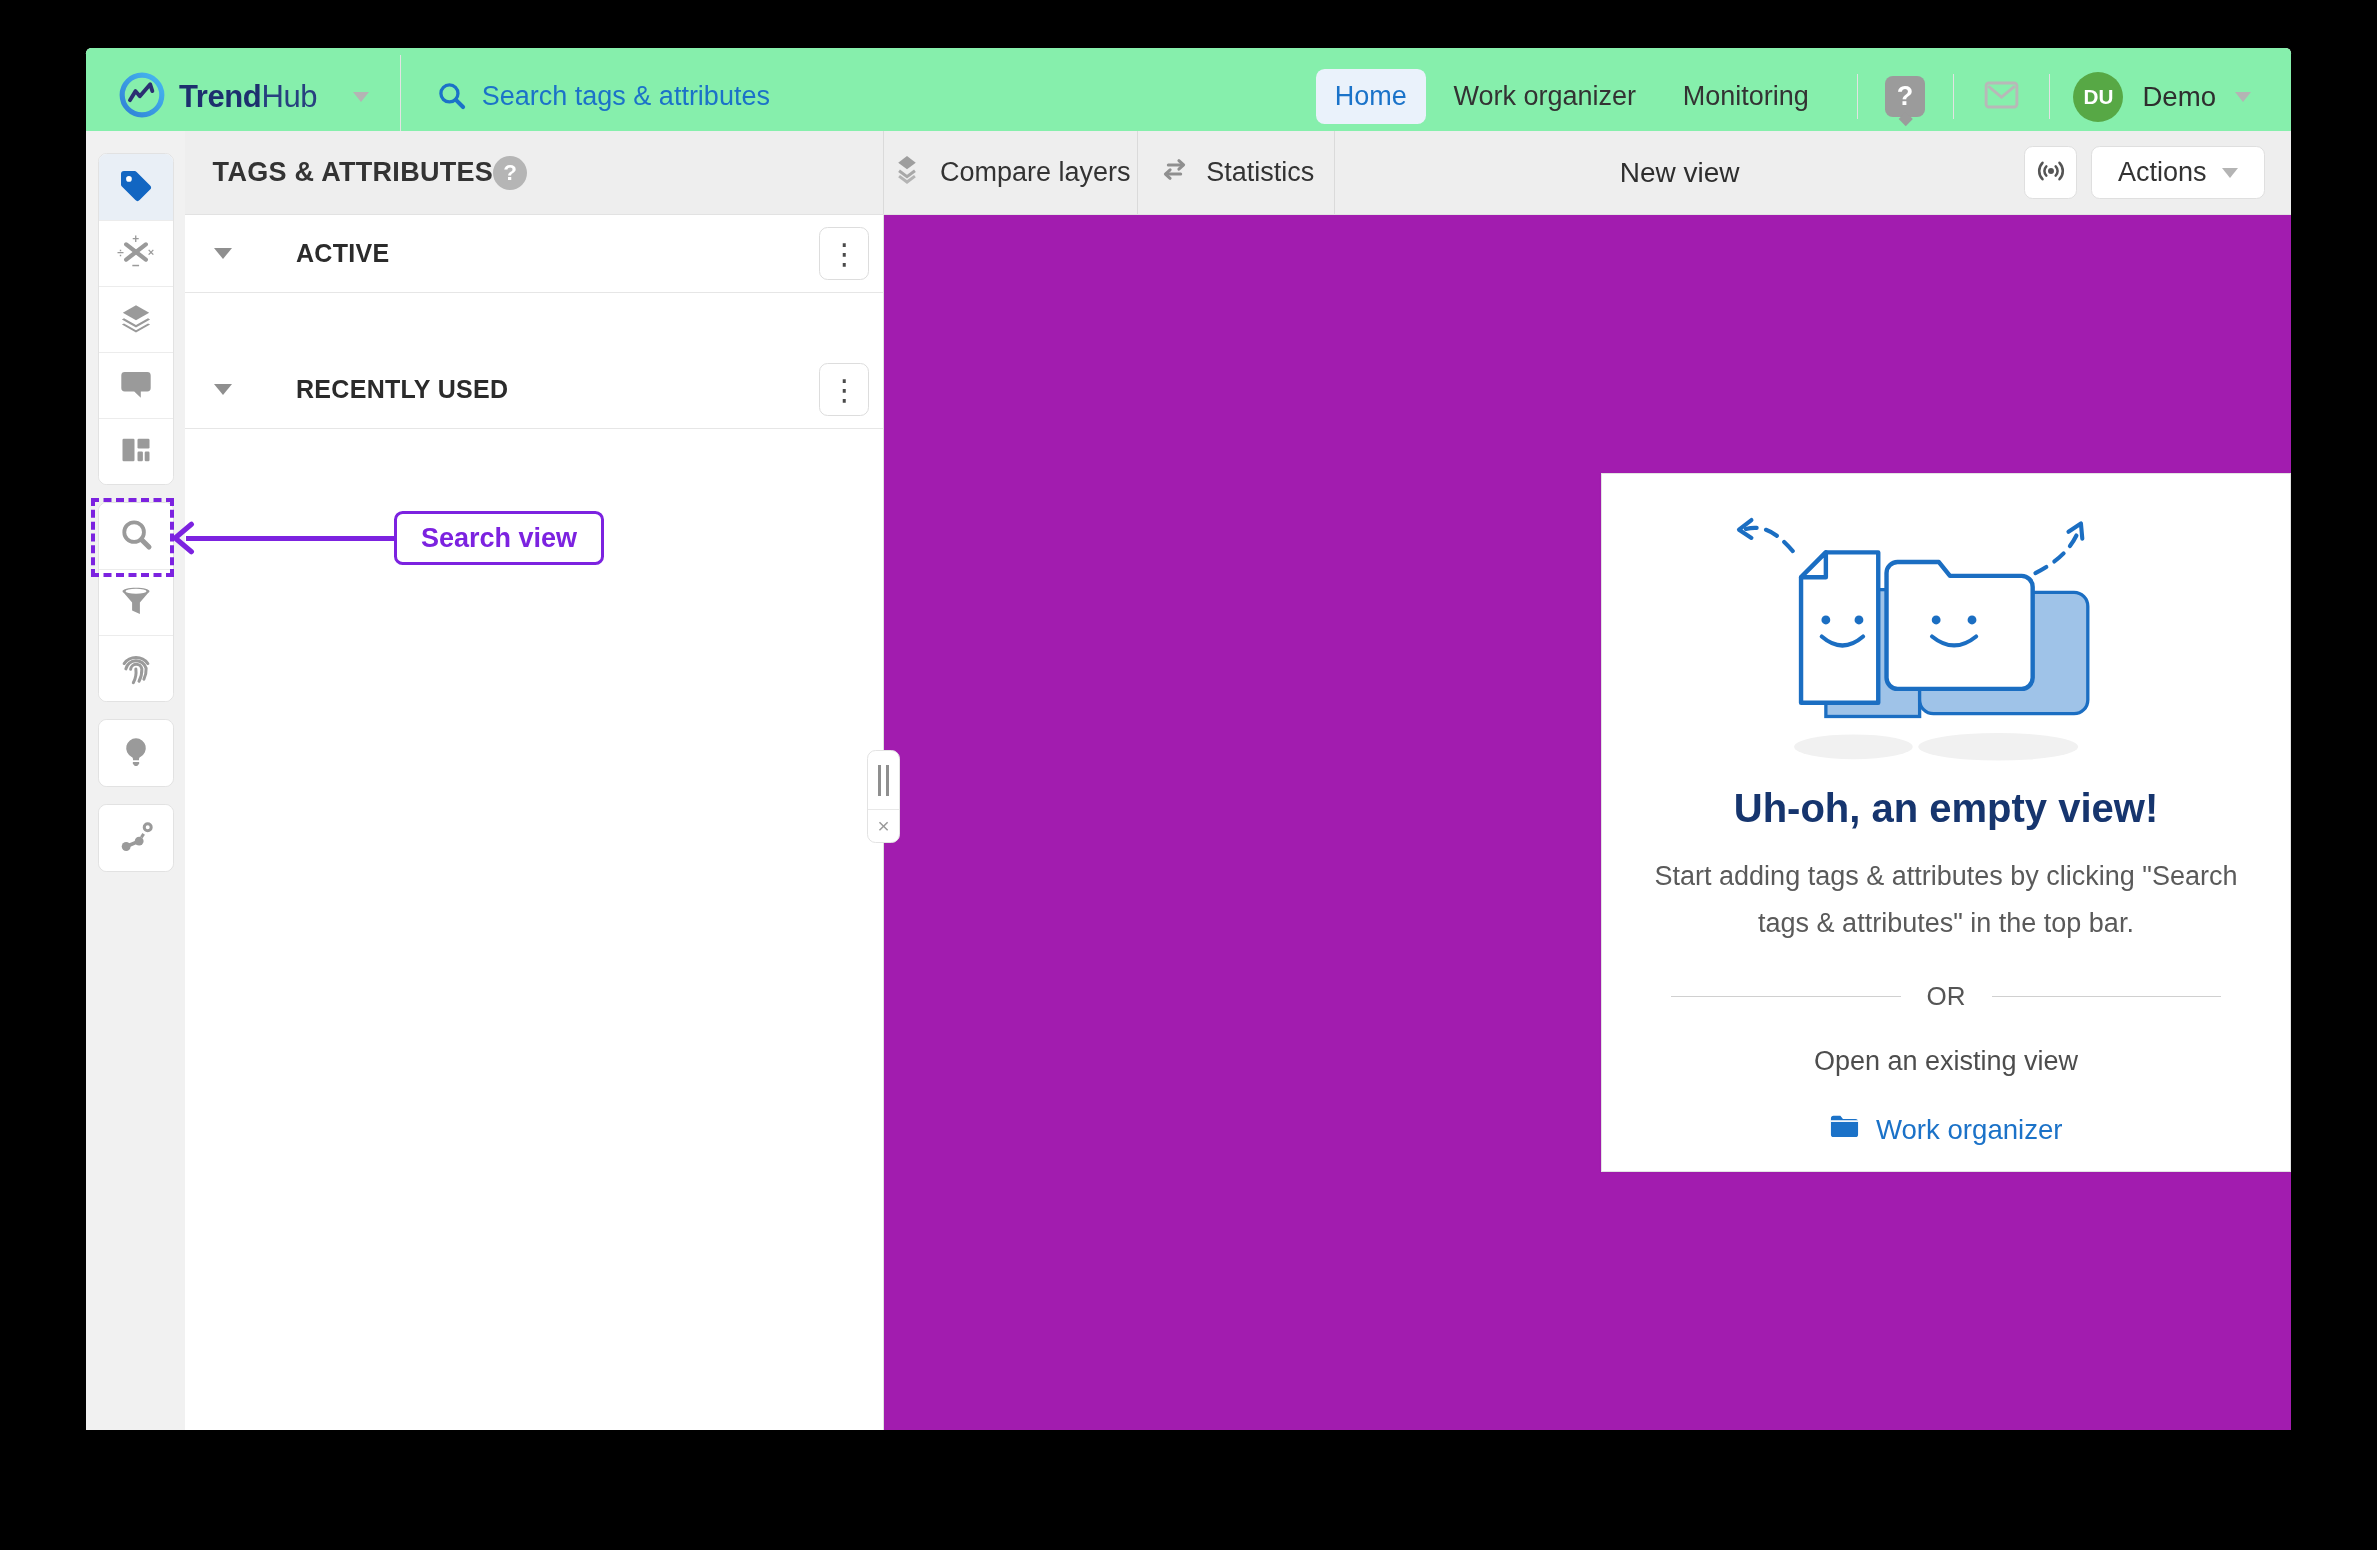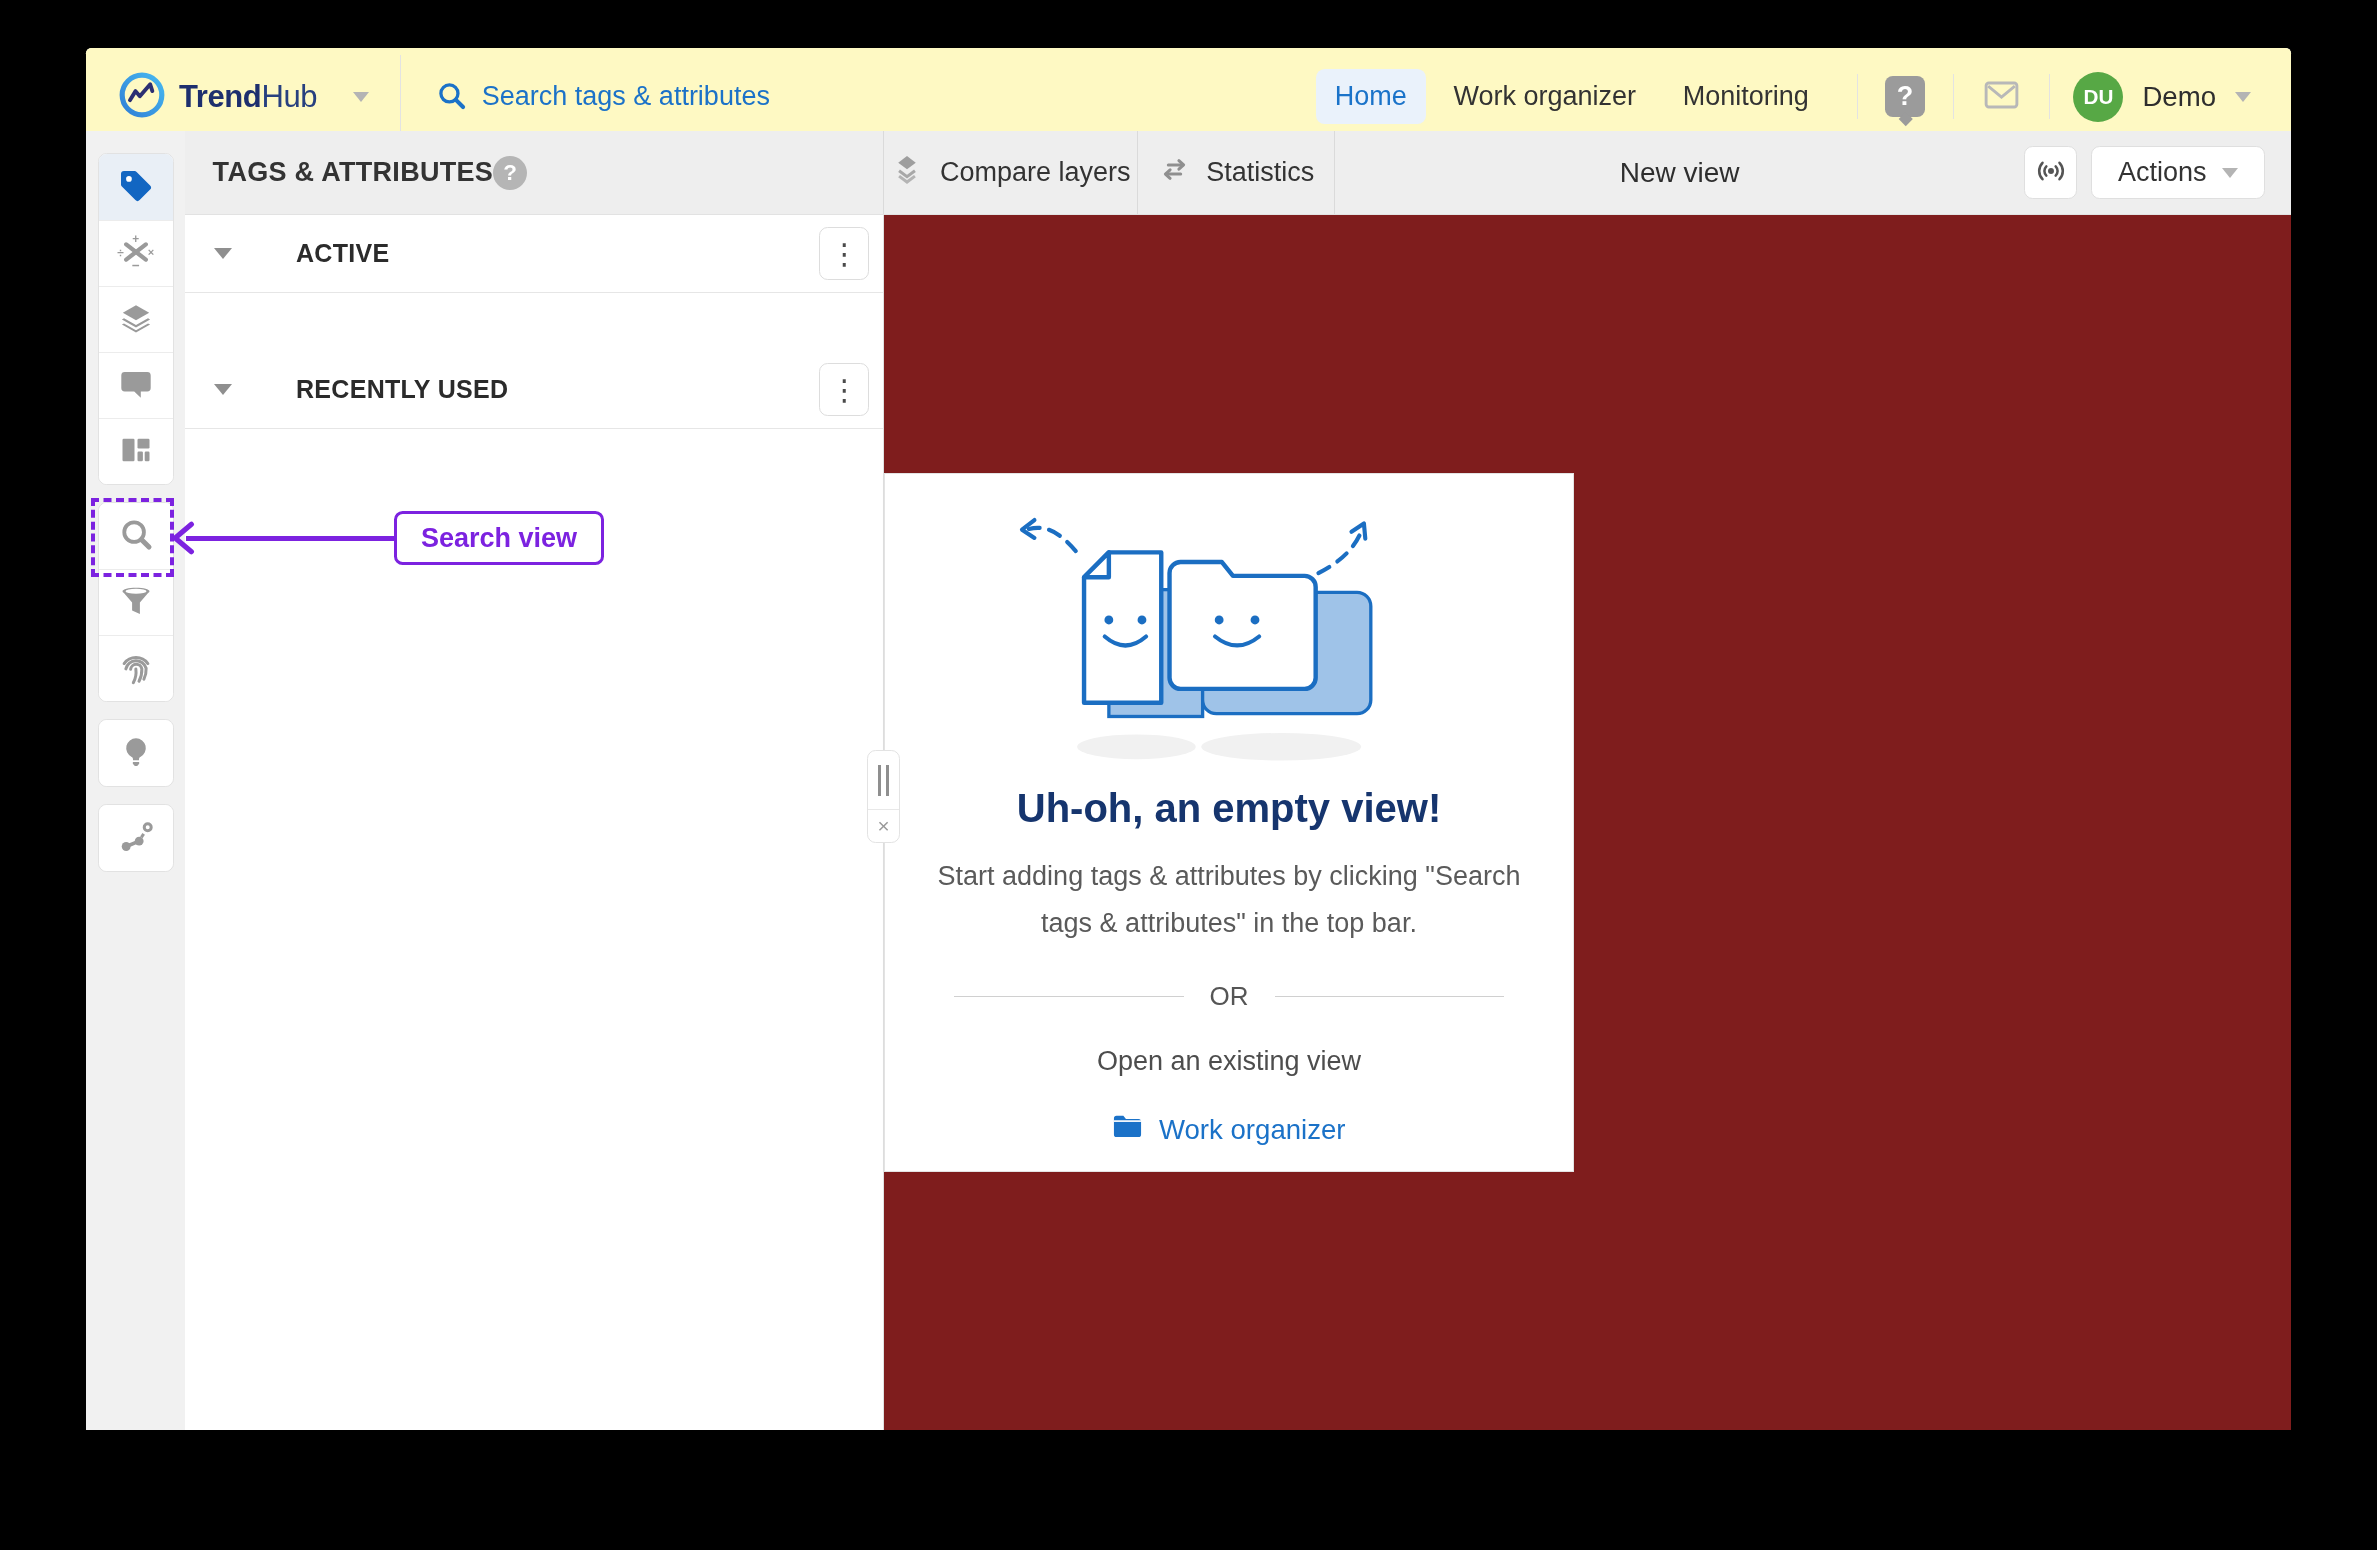--- a/index.html
+++ b/index.html
@@ -5,21 +5,21 @@
   * { margin:0; padding:0; box-sizing:border-box; }
   html,body { width:2377px; height:1551px; background:#000; overflow:hidden;
               font-family:"Liberation Sans", sans-serif; }
   .stage { position:relative; width:2377px; height:1551px; background:#000; }
 
   
   .app { position:absolute; left:86px; top:48px; width:2205px; height:1382px;
          background:#fff; border-radius:5.2px 5.2px 0 0; overflow:visible; }
 
   
-  .topbar { position:absolute; left:0; top:0; width:2205px; height:97px; background:#fef9c3;
+  .topbar { position:absolute; left:0; top:0; width:2205px; height:97px; background:#86efac;
             display:flex; align-items:center; border-radius:5.2px 5.2px 0 0; }
   .logo-group { display:flex; align-items:center; padding-left:31px; }
   .brand { margin-left:12px; font-size:31px; color:#1d2f6e; letter-spacing:-0.4px; }
   .brand b { font-weight:800; }
   .brand span.light { font-weight:400; color:#27407f; }
   .caret { width:0; height:0; border-left:8.6px solid transparent; border-right:8.6px solid transparent;
            border-top:10.3px solid #b4b4b4; display:inline-block; }
   .logo-caret { margin-left:36px; }
   .v-div { width:0.9px; height:83px; background:#e3e3e3; margin-left:31px; }
   .v-div.short { height:45px; margin:0 0; }
@@ -75,21 +75,21 @@
   .sect-row { height:78px; display:flex; align-items:center; padding:0 13.8px 0 29px;
               border-bottom:0.9px solid #e6e6e6; }
   .sect-row.second { margin-top:58px; }
   .sect-caret { width:0; height:0; border-left:9.5px solid transparent; border-right:9.5px solid transparent;
                 border-top:11.2px solid #8f8f8f; margin-right:19px; cursor:pointer; }
   .sect-label { font-size:25px; font-weight:bold; color:#2b2b2b; letter-spacing:0.3px;margin-left:45px; }
   .kebab { margin-left:auto; width:50px; height:53px; border:0.9px solid #ddd; border-radius:8.6px;
            background:#fff; display:flex; align-items:center; justify-content:center; cursor:pointer;
            font-family:"DejaVu Sans", sans-serif; font-size:29px; color:#4a4a4a; }
 
-  .main { flex:1; background:#7f1d1d; display:flex; justify-content:flex-start; }
+  .main { flex:1; background:#a21caf; display:flex; justify-content:flex-end; }
   .card { width:690px; height:699px; margin-top:258px; background:#fff; border:0.9px solid #e3e3e3;
           box-shadow:0 0.9px 3.4px rgba(0,0,0,0.04); display:flex; flex-direction:column; align-items:center; }
   .illus { margin-top:19px; }
   .es-title { margin-top:13.8px; font-size:40px; font-weight:bold; color:#16356e; }
   .es-body { margin-top:22.4px; font-size:27px; color:#5a5a5a; line-height:47px; text-align:center; }
   .or-row { width:100%; padding:0 69px; margin-top:34px; display:flex; align-items:center; gap:26px; }
   .or-row .line { flex:1; height:0.9px; background:#d0d0d0; }
   .or-row .or { font-size:26px; color:#555; }
   .es-sub { margin-top:34px; font-size:27px; color:#4d4d4d; }
   .wo-link { margin-top:36px; display:flex; align-items:center; gap:15.5px; cursor:pointer; }

